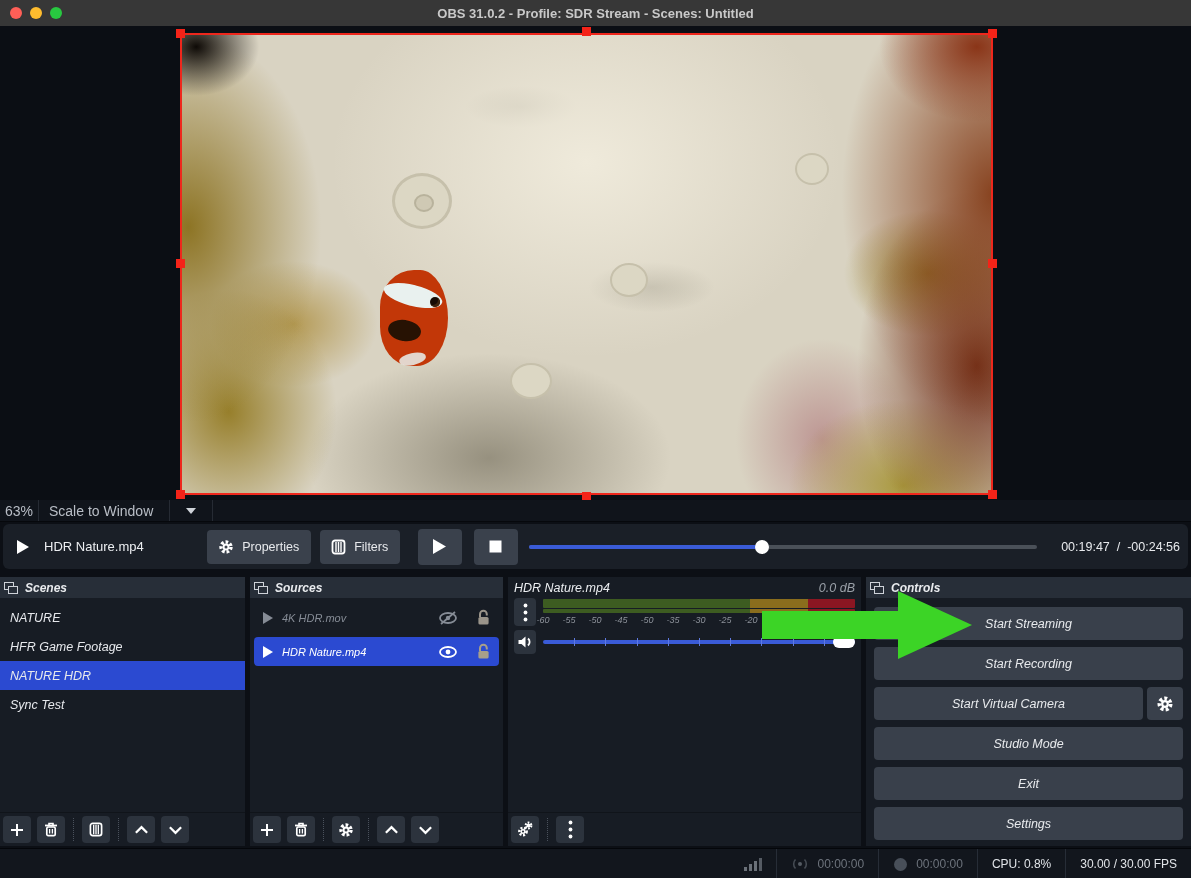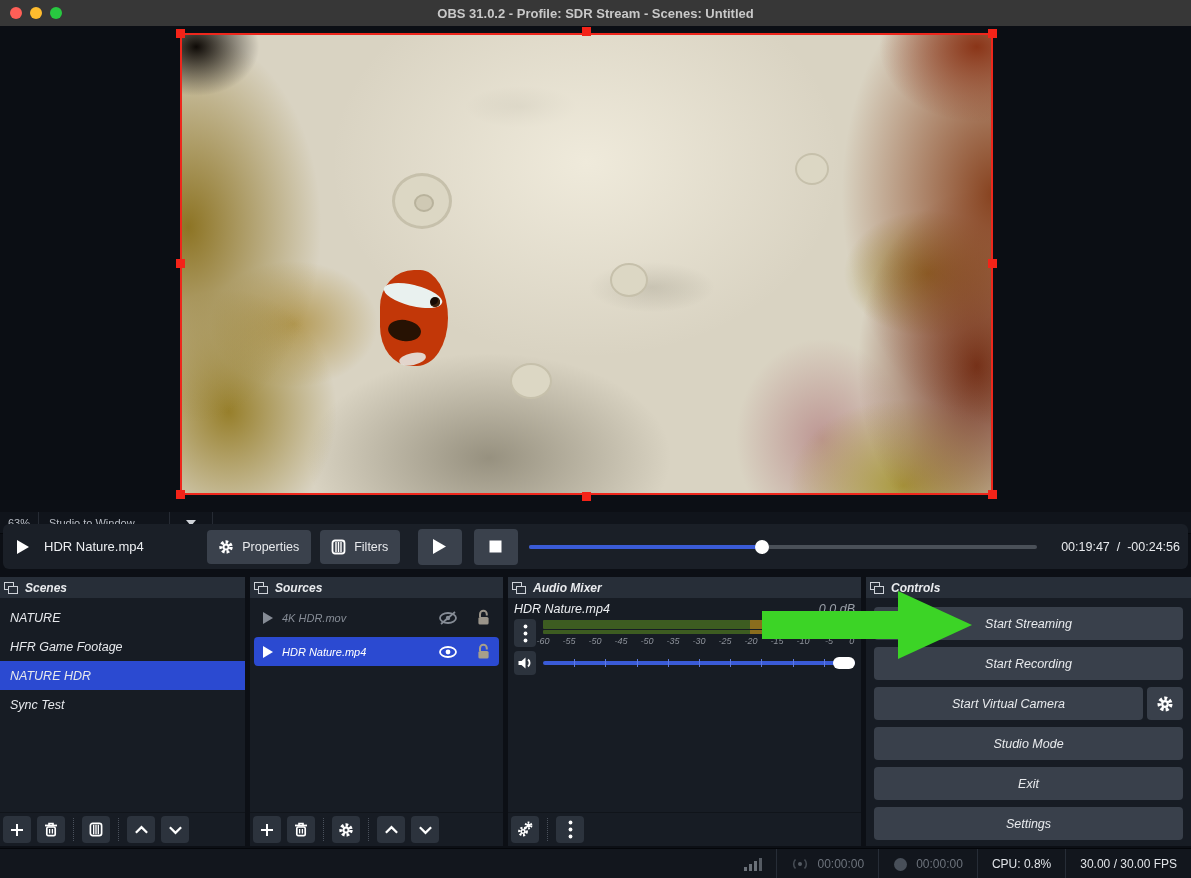--- a/index.html
+++ b/index.html
@@ -52,22 +52,22 @@
              border-radius:50%;transform:rotate(8deg);}
   .fish-belly{position:absolute;left:28%;bottom:2%;width:40%;height:12%;background:#e9f1ef;
               border-radius:50%;transform:rotate(-12deg);opacity:.85;}
   .sel-border{position:absolute;inset:0;border:2px solid #ee271c;pointer-events:none;}
   .handle{position:absolute;width:9px;height:9px;background:#f42318;}
   .h-tl{left:-4px;top:-4px;} .h-tc{left:50%;top:-6px;margin-left:-5px;} .h-tr{right:-4px;top:-4px;}
   .h-ml{left:-4px;top:50%;margin-top:-5px;} .h-mr{right:-4px;top:50%;margin-top:-5px;}
   .h-bl{left:-4px;bottom:-4px;} .h-bc{left:50%;bottom:-6px;margin-left:-5px;} .h-br{right:-4px;bottom:-4px;}
 
   
-  .scale-row{position:absolute;left:0;top:512px;width:1191px;height:21px;background:#10141b;
-             display:flex;align-items:stretch;font-size:11px;color:#b9bec6;
+  .scale-row{position:absolute;left:0;top:500px;width:1191px;height:21px;background:#10141b;
+             display:flex;align-items:stretch;font-size:14px;color:#b9bec6;
              border-bottom:1px solid #06080c;}
   .scale-cell{display:flex;align-items:center;border-right:1px solid #262b34;}
   .zoom-cell{width:38px;justify-content:center;}
   .mode-cell{width:110px;padding:0 10px;}
   .caret-cell{width:42px;justify-content:center;cursor:pointer;}
   .caret-down{width:0;height:0;border-left:5px solid transparent;border-right:5px solid transparent;
               border-top:6px solid #cfd3d9;}
 
   
   .media-row{position:absolute;left:3px;top:524px;width:1185px;height:45px;background:#1a1f27;
@@ -210,21 +210,21 @@
       <span class="handle h-ml"></span>
       <span class="handle h-mr"></span>
       <span class="handle h-bl"></span>
       <span class="handle h-bc"></span>
       <span class="handle h-br"></span>
     </div>
   </div>
 
   <div class="scale-row">
     <div class="scale-cell zoom-cell">63%</div>
-    <div class="scale-cell mode-cell">Studio to Window</div>
+    <div class="scale-cell mode-cell">Scale to Window</div>
     <div class="scale-cell caret-cell">
       <span class="caret-down"></span>
     </div>
   </div>
 
   <div class="media-row">
     <span class="media-play-glyph">
       <svg width="14" height="16" viewBox="0 0 14 16">
           <polygon points="1,1 13,8 1,15" fill="#ffffff"></polygon>
         </svg>
@@ -433,27 +433,20 @@
         <span>
           <svg width="15" height="10" viewBox="0 0 16 10">
               <polyline points="2,2 8,8 14,2" fill="none" stroke="#ffffff" stroke-width="2.4"></polyline>
             </svg>
         </span>
       </div>
     </div>
   </div>
 
   <div class="dock dock-mixer">
-    <div class="dock-header">
-      <span class="panes-icon">
-          <i class="p1"></i>
-          <i class="p2"></i>
-        </span>
-      <span class="dock-title">Audio Mixer</span>
-    </div>
     <div class="dock-body mixer-body">
       <div class="mix-row1">
         <span class="mix-name">HDR Nature.mp4</span>
         <span class="mix-db">0.0 dB</span>
       </div>
       <div class="mix-meter-row">
         <div class="kebab-btn">
           <span>
             <svg width="5" height="19" viewBox="0 0 5 19">
               <circle cx="2.5" cy="2.5" r="1.9" fill="#ffffff"></circle>

